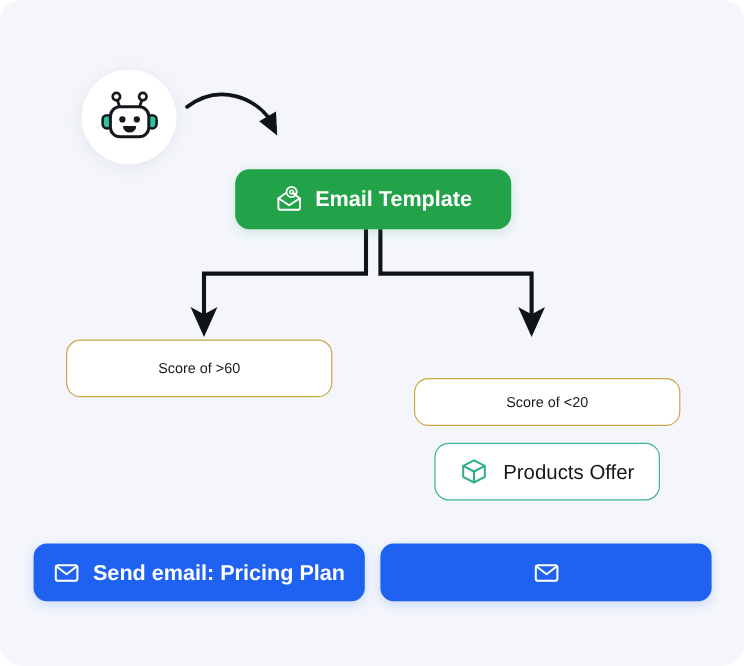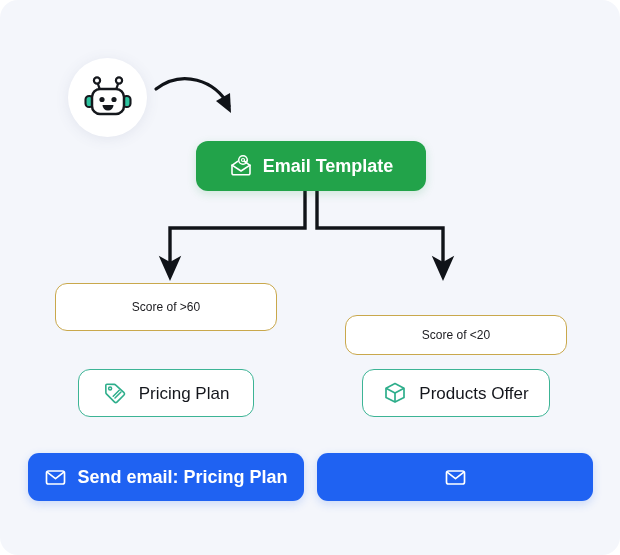--- a/index.html
+++ b/index.html
@@ -193,33 +193,20 @@
   </div>
 
   <div class="node node-gold" id="node-score-high">
     <span class="node-label">Score of &gt;60</span>
   </div>
 
   <div class="node node-gold" id="node-score-low">
     <span class="node-label">Score of &lt;20</span>
   </div>
 
-  <div class="node node-teal" id="node-pricing-plan">
-    <span class="node-icon">
-      <svg width="24" height="24" viewBox="0 0 24 24" fill="none">
-        <path d="M11.3 3.4 L3.9 3.3 A1.1 1.1 0 0 0 2.8 4.4 L2.9 11.8 A1.6 1.6 0 0 0 3.4 12.9
-                 L11.6 21.1 A1.6 1.6 0 0 0 13.9 21.1 L21 14 A1.6 1.6 0 0 0 21 11.7
-                 L12.5 3.9 A1.6 1.6 0 0 0 11.3 3.4 Z" stroke="#2eae8b" stroke-width="1.6" stroke-linejoin="round"></path>
-        <circle cx="7.1" cy="7.4" r="1.5" stroke="#2eae8b" stroke-width="1.5"></circle>
-        <path d="M10.2 15.2 L16.2 9.2" stroke="#2eae8b" stroke-width="1.5" stroke-linecap="round"></path>
-        <path d="M12 17 L18 11" stroke="#2eae8b" stroke-width="1.5" stroke-linecap="round"></path>
-      </svg>
-    </span>
-    <span class="node-label">Pricing Plan</span>
-  </div>
 
   <div class="node node-blue" id="node-send-pricing">
     <span class="node-icon">
       <svg width="23" height="23" viewBox="0 0 24 24" fill="none">
         <rect x="2.6" y="5.2" width="18.8" height="13.6" rx="2.1" stroke="#ffffff" stroke-width="1.75"></rect>
         <path d="M3.6 6.6 L12 13.1 L20.4 6.6" stroke="#ffffff" stroke-width="1.75" stroke-linecap="round" stroke-linejoin="round"></path>
       </svg>
     </span>
     <span class="node-label">Send email: Pricing Plan</span>
   </div>

